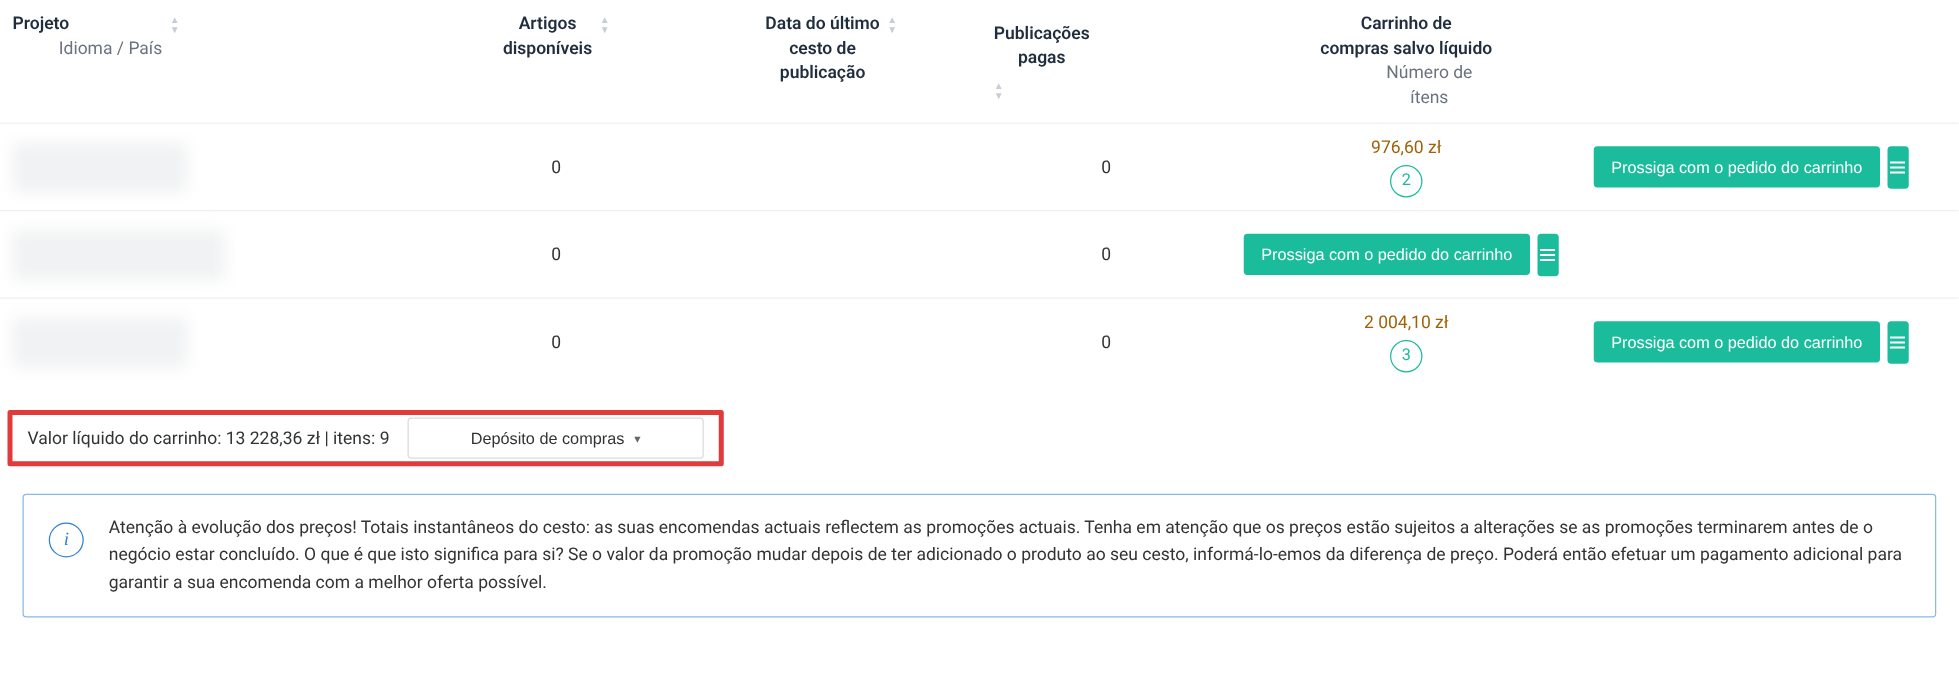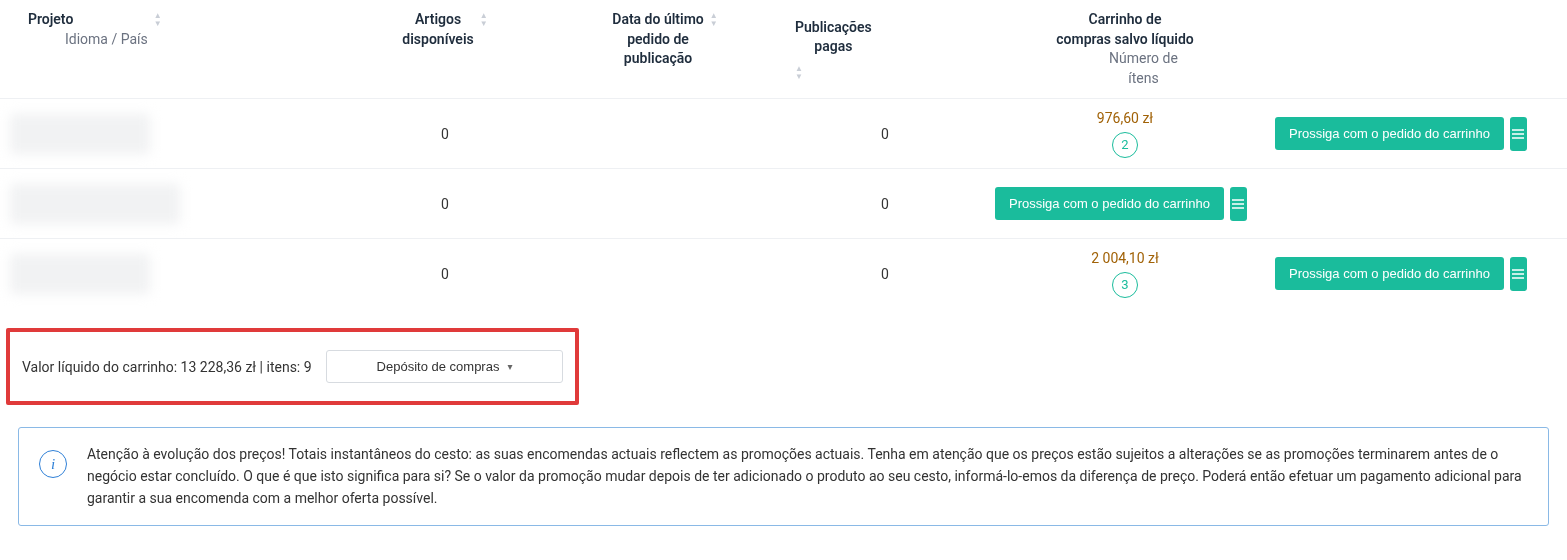--- a/index.html
+++ b/index.html
@@ -16,21 +16,21 @@
   display: flex;
   align-items: flex-start;
   gap: 6px;
   padding: 0 10px;
 }
 .th-text { text-align: center; line-height: 1.4; }
 .th-left .th-text { text-align: left; }
 .th .bold { font-weight: 600; color: #1f2d3d; }
 .th .sub { color: #6b7280; font-weight: 400; margin-left: 37px; }
 .sort { display: flex; flex-direction: column; justify-content: center; color: #c9ced6; font-size: 8px; line-height: 8px; cursor: pointer; padding-top:2px;}
-.col-project { width: 345px; justify-content: flex-start; padding-left: 28px;}
+.col-project { width: 345px; justify-content: flex-start; padding-left: 10px;}
 .col-articles { width: 200px; justify-content: center; }
 .col-date { width: 240px; justify-content: center; }
 .col-pubs { width: 200px; justify-content: center; flex-direction: column; }
 .col-cart { width: 280px; justify-content: center; }
 .col-action { width: 280px; }
 
 .tbody .tr {
   display: flex;
   align-items: center;
   min-height: 70px;
@@ -74,21 +74,21 @@
   width: 34px; height: 34px;
   border-radius: 3px;
   cursor: pointer;
   display:flex;align-items:center;justify-content:center;
 }
 .btn-menu svg { width:16px; height:16px; }
 
 .footer-bar {
   margin: 20px 6px 14px 6px;
   border: 4px solid #e03a3a;
-  padding: 18px 12px;
+  padding: 2px 12px;
   display: inline-flex;
   align-items: center;
   gap: 14px;
   border-radius: 2px;
 }
 .footer-bar .summary { color: #333; font-size:14px; }
 .btn-deposit {
   border: 1px solid #d7dbe0;
   background: #fff;
   padding: 8px 50px;
@@ -141,21 +141,21 @@
     <div class="th col-articles">
       <div class="th-text">
         <div class="bold">Artigos</div>
         <div class="bold">disponíveis</div>
       </div>
       <div class="sort">▲<br>▼</div>
     </div>
     <div class="th col-date">
       <div class="th-text">
         <div class="bold">Data do último</div>
-        <div class="bold">pedido de</div>
+        <div class="bold">cesto de</div>
         <div class="bold">publicação</div>
       </div>
       <div class="sort">▲<br>▼</div>
     </div>
     <div class="th col-pubs">
       <div class="th-text">
         <div class="bold">Publicações</div>
         <div class="bold">pagas</div>
       </div>
       <div class="sort">▲<br>▼</div>

